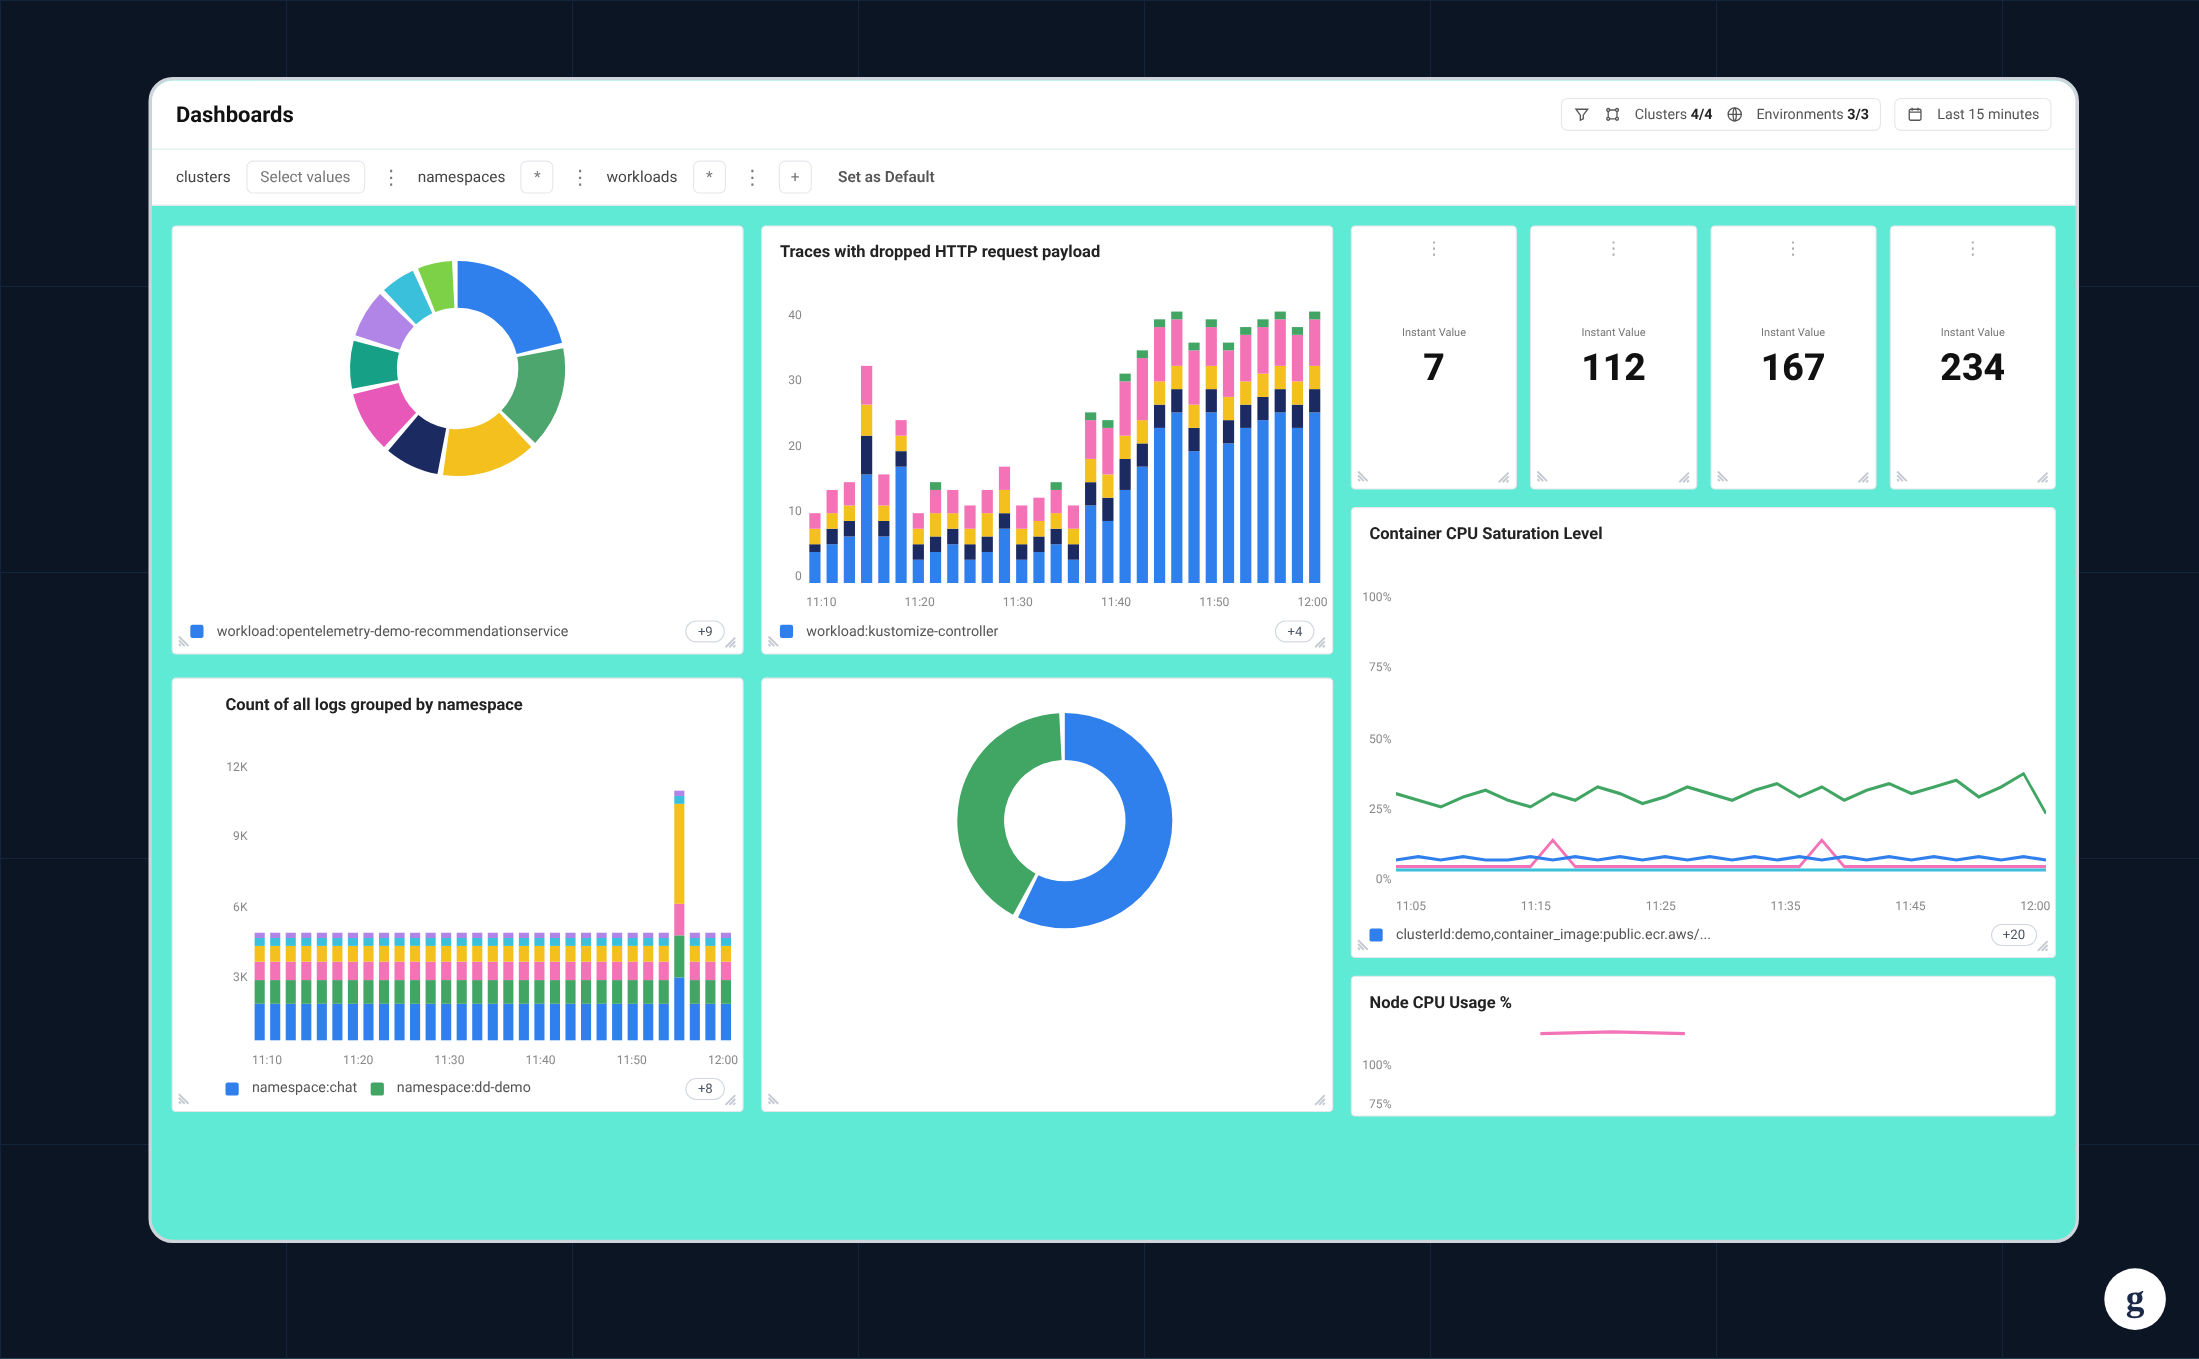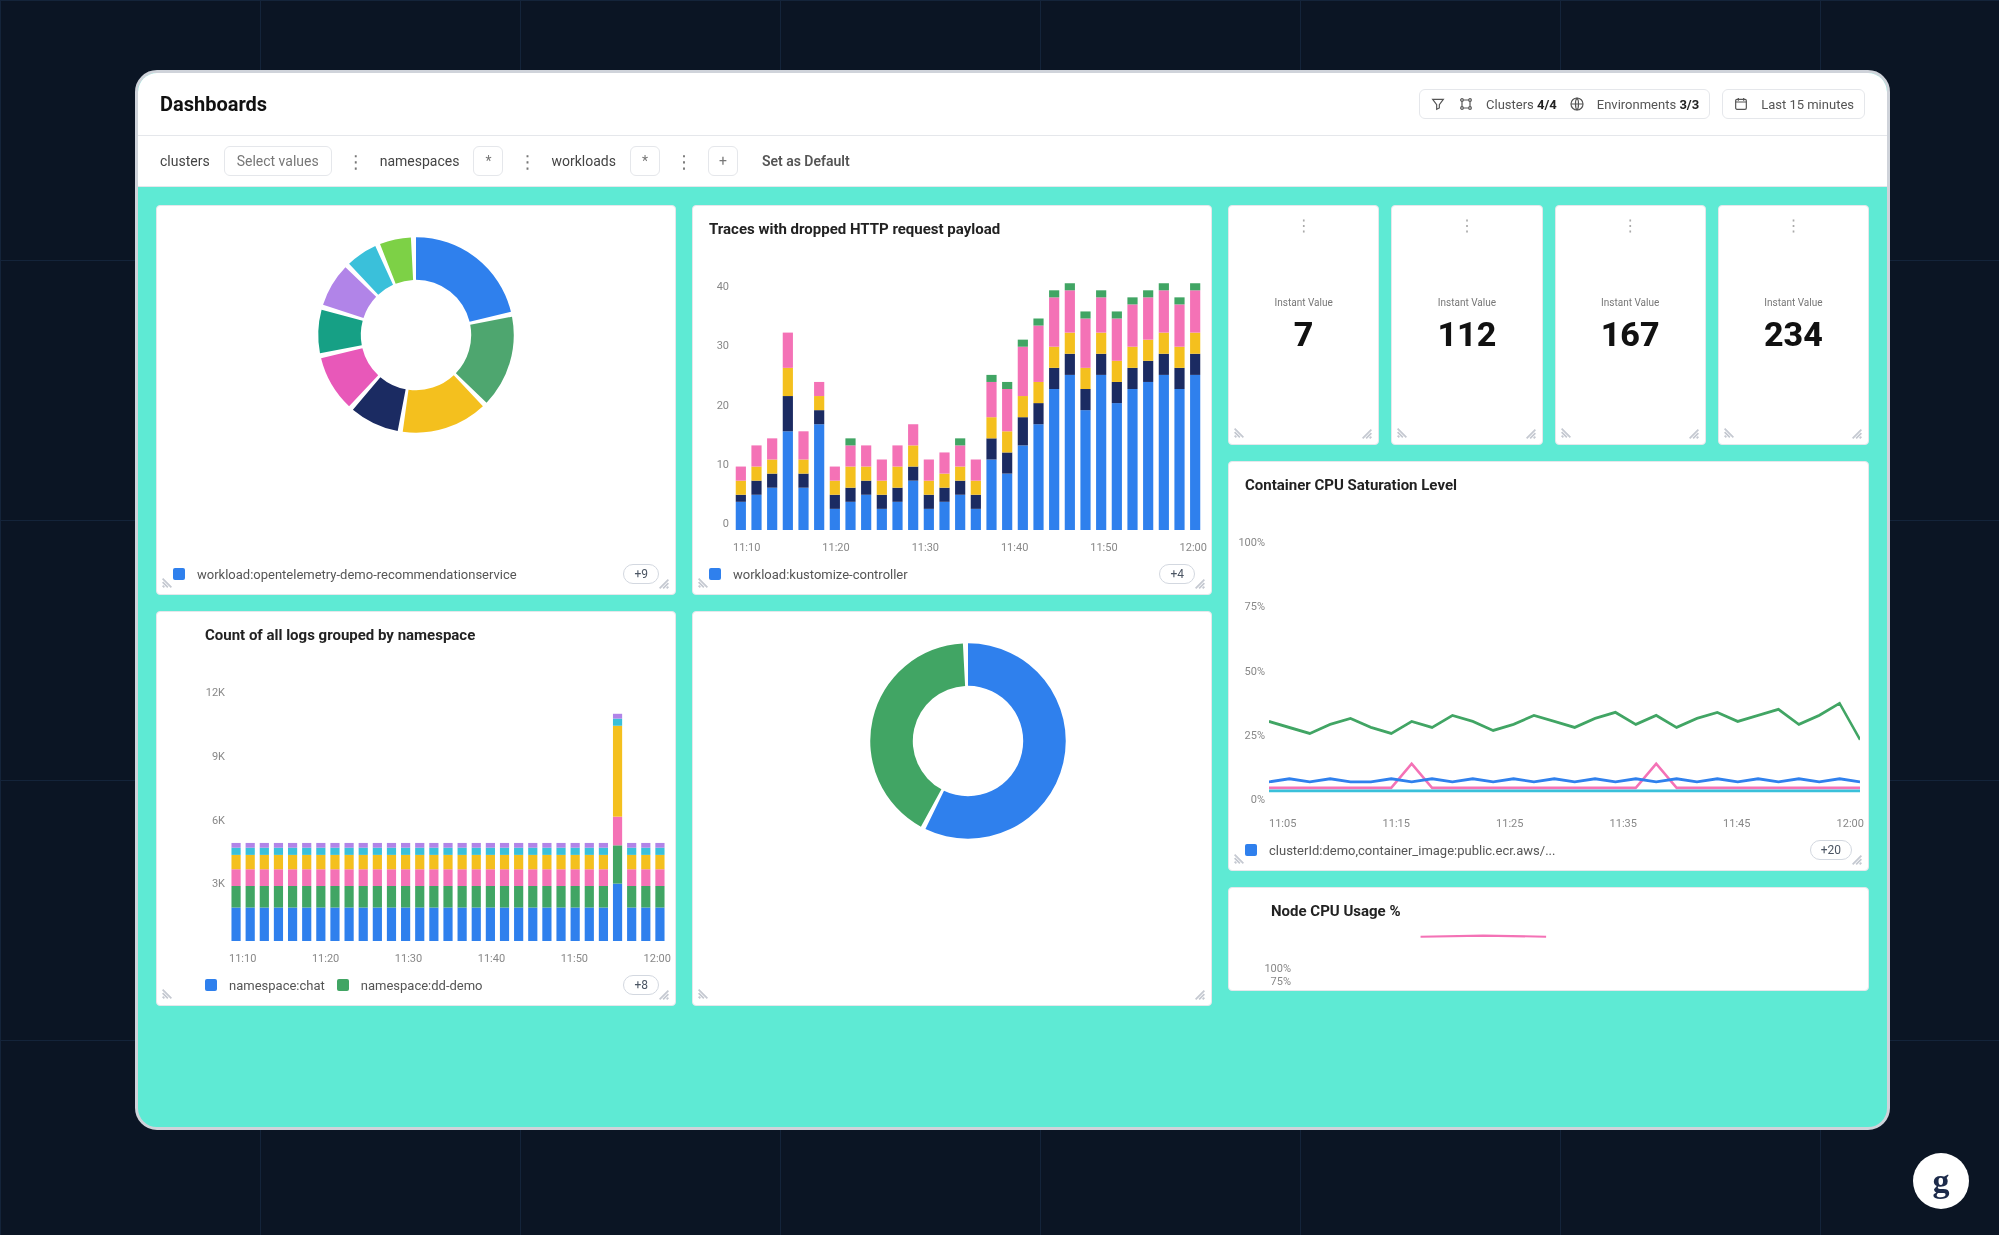--- a/index.html
+++ b/index.html
@@ -69,21 +69,21 @@
   .tiles{display:grid;grid-template-columns:repeat(4,1fr);gap:12px;}
   .tile{background:#fff;border:1px solid var(--border);border-radius:4px;height:240px;position:relative;display:flex;flex-direction:column;align-items:center;justify-content:center;}
   .tile .tdots{position:absolute;top:10px;left:50%;transform:translateX(-50%);color:#aaa;font-size:16px;}
   .tile .lbl{color:#777;font-size:10px;margin-bottom:6px;}
   .tile .val{font-weight:800;font-size:34px;color:#111;}
   .tile .grip{}
   
   .h380{height:390px;}
   .h360{height:395px;padding-left:32px;}
   .h400{height:410px;}
-  .h140{height:104px;padding-left:26px;}
+  .h140{height:128px;}
   .rightcol{display:flex;flex-direction:column;gap:16px;grid-row:span 2;}
   
   .axis-y{position:absolute;left:4px;top:0;bottom:28px;width:32px;display:flex;flex-direction:column;justify-content:space-between;font-size:11px;color:#888;text-align:right;margin-top:36px;}
   .axis-x{position:absolute;left:40px;right:4px;bottom:4px;display:flex;justify-content:space-between;font-size:11px;color:#888;}
   .plot{position:absolute;left:40px;right:8px;top:4px;bottom:28px;}
   
   .brand{position:absolute;right:30px;bottom:26px;width:56px;height:56px;border-radius:50%;background:#fff;display:flex;align-items:center;justify-content:center;font-weight:900;font-size:34px;color:#1c2a4a;font-family:Georgia,serif;}
 </style>
 </head>
 <body>

